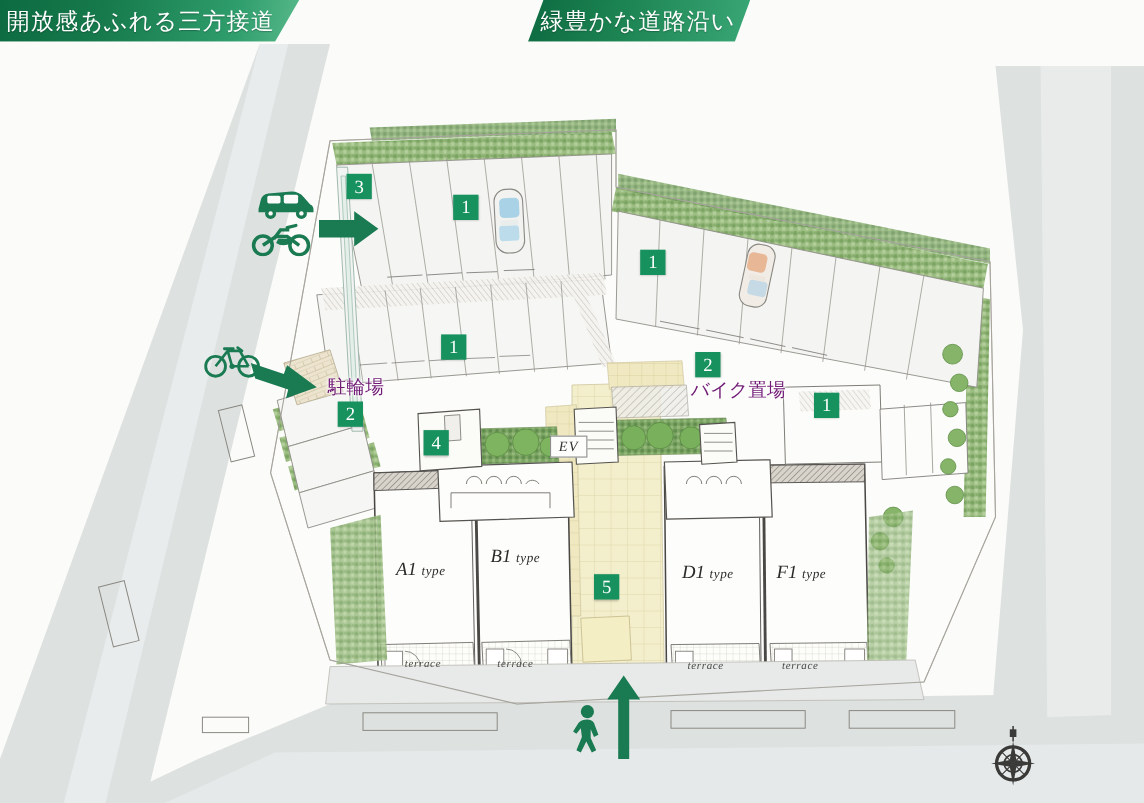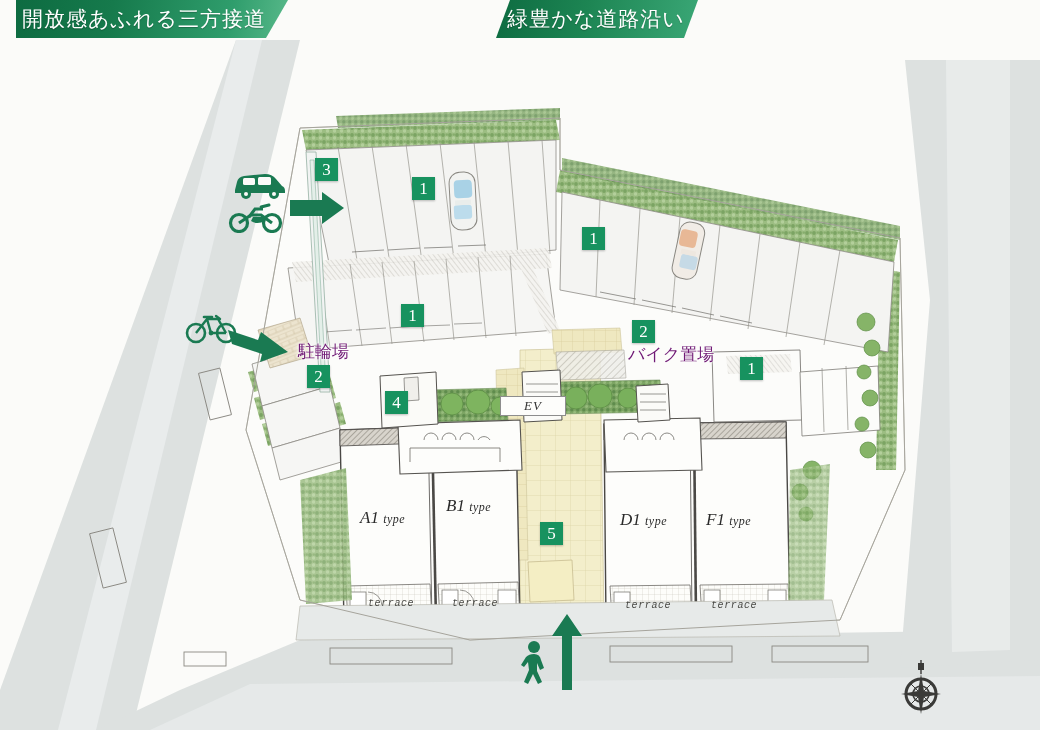--- a/index.html
+++ b/index.html
@@ -9,21 +9,21 @@
     -webkit-font-smoothing:antialiased;
   }
   #stage{
     position:relative;
     width:1040px;height:730px;
     background:#fbfbfa;
     overflow:hidden;
   }
 
   
-  .tabbar{position:absolute;left:16px;top:0;width:939px;height:40px;z-index:60;}
+  .tabbar{position:absolute;left:0;top:0;width:939px;height:40px;z-index:60;}
   .tab{
     position:absolute;top:0;height:38px;
     display:flex;align-items:center;justify-content:center;
     color:#fff;font-size:21px;letter-spacing:1px;
     font-family:"Liberation Serif","DejaVu Serif",serif;
     white-space:nowrap;
     text-shadow:0 1px 1px rgba(0,0,0,.25);
   }
   #tab0{left:0;width:272px;
     background:linear-gradient(100deg,#0d6b41 0%,#167a4c 35%,#2f9d6c 78%,#58b98a 100%);
@@ -60,25 +60,25 @@
     font-family:"Liberation Serif","DejaVu Serif",serif;
     font-style:italic;font-size:17px;color:#2b2b2b;
     white-space:nowrap;
   }
   .typelabel .sm{font-size:12px;letter-spacing:.5px;font-style:italic;}
   .evbox{
     position:absolute;z-index:40;
     font-family:"Liberation Serif","DejaVu Serif",serif;
     font-style:italic;font-size:13px;color:#333;
     border:1px solid #8d8d8d;background:#fdfdfb;
-    padding:1px 23px;letter-spacing:1px;
+    padding:1px 7px;letter-spacing:1px;
   }
   .terr{
     position:absolute;z-index:40;
-    font-family:Liberation Mono, monospace;
+    font-family:Liberation Serif, serif;
     font-style:italic;font-size:10px;color:#4a4a46;
     letter-spacing:.6px;
     text-align:right;
   }
 </style>
 </head>
 <body>
 
 <div id="stage">
 

